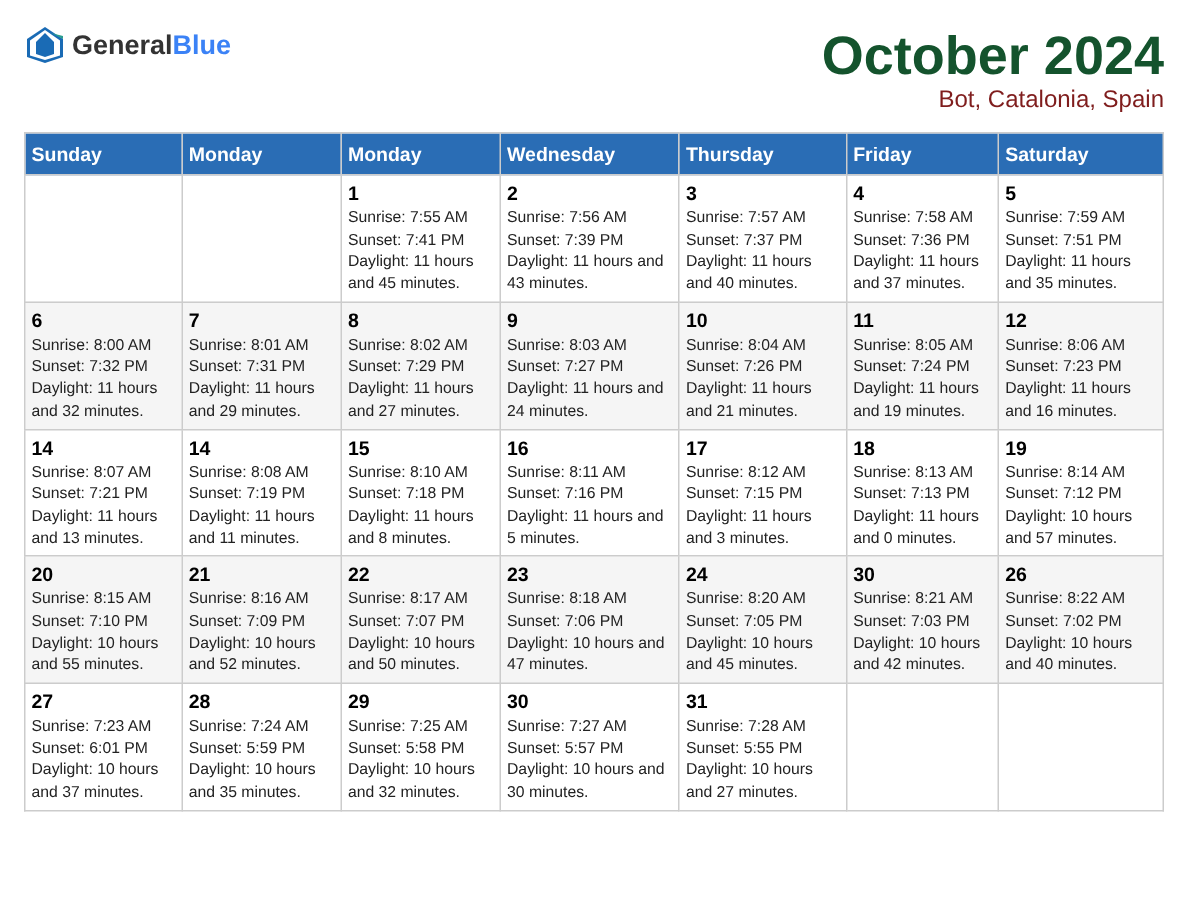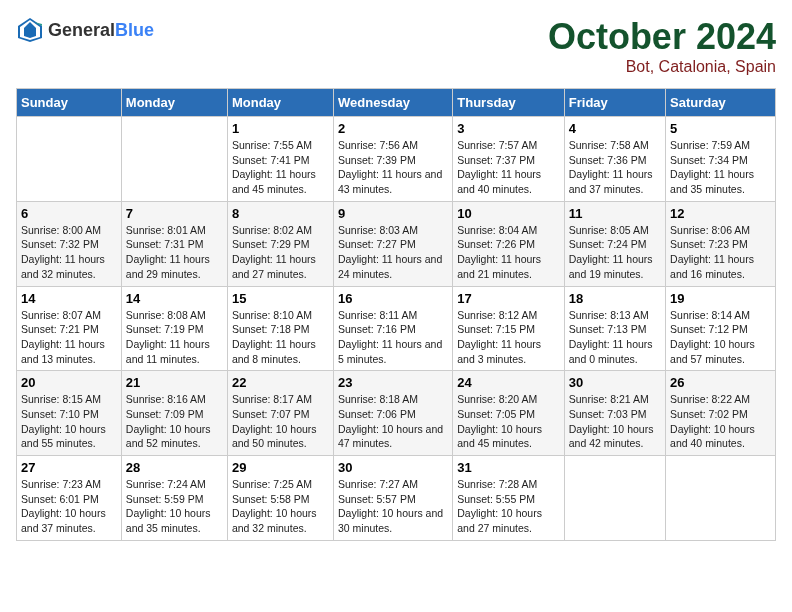--- a/index.html
+++ b/index.html
@@ -133,21 +133,21 @@
         </td>
         <td>
           <span class="day-number">4</span>
           <div class="day-info" style="white-space: pre-line;">Sunrise: 7:58 AM
 Sunset: 7:36 PM
 Daylight: 11 hours and 37 minutes.</div>
         </td>
         <td>
           <span class="day-number">5</span>
           <div class="day-info" style="white-space: pre-line;">Sunrise: 7:59 AM
-Sunset: 7:34 PM
+Sunset: 7:51 PM
 Daylight: 11 hours and 35 minutes.</div>
         </td>
       </tr>
       <tr>
         <td>
           <span class="day-number">6</span>
           <div class="day-info" style="white-space: pre-line;">Sunrise: 8:00 AM
 Sunset: 7:32 PM
 Daylight: 11 hours and 32 minutes.</div>
         </td>

